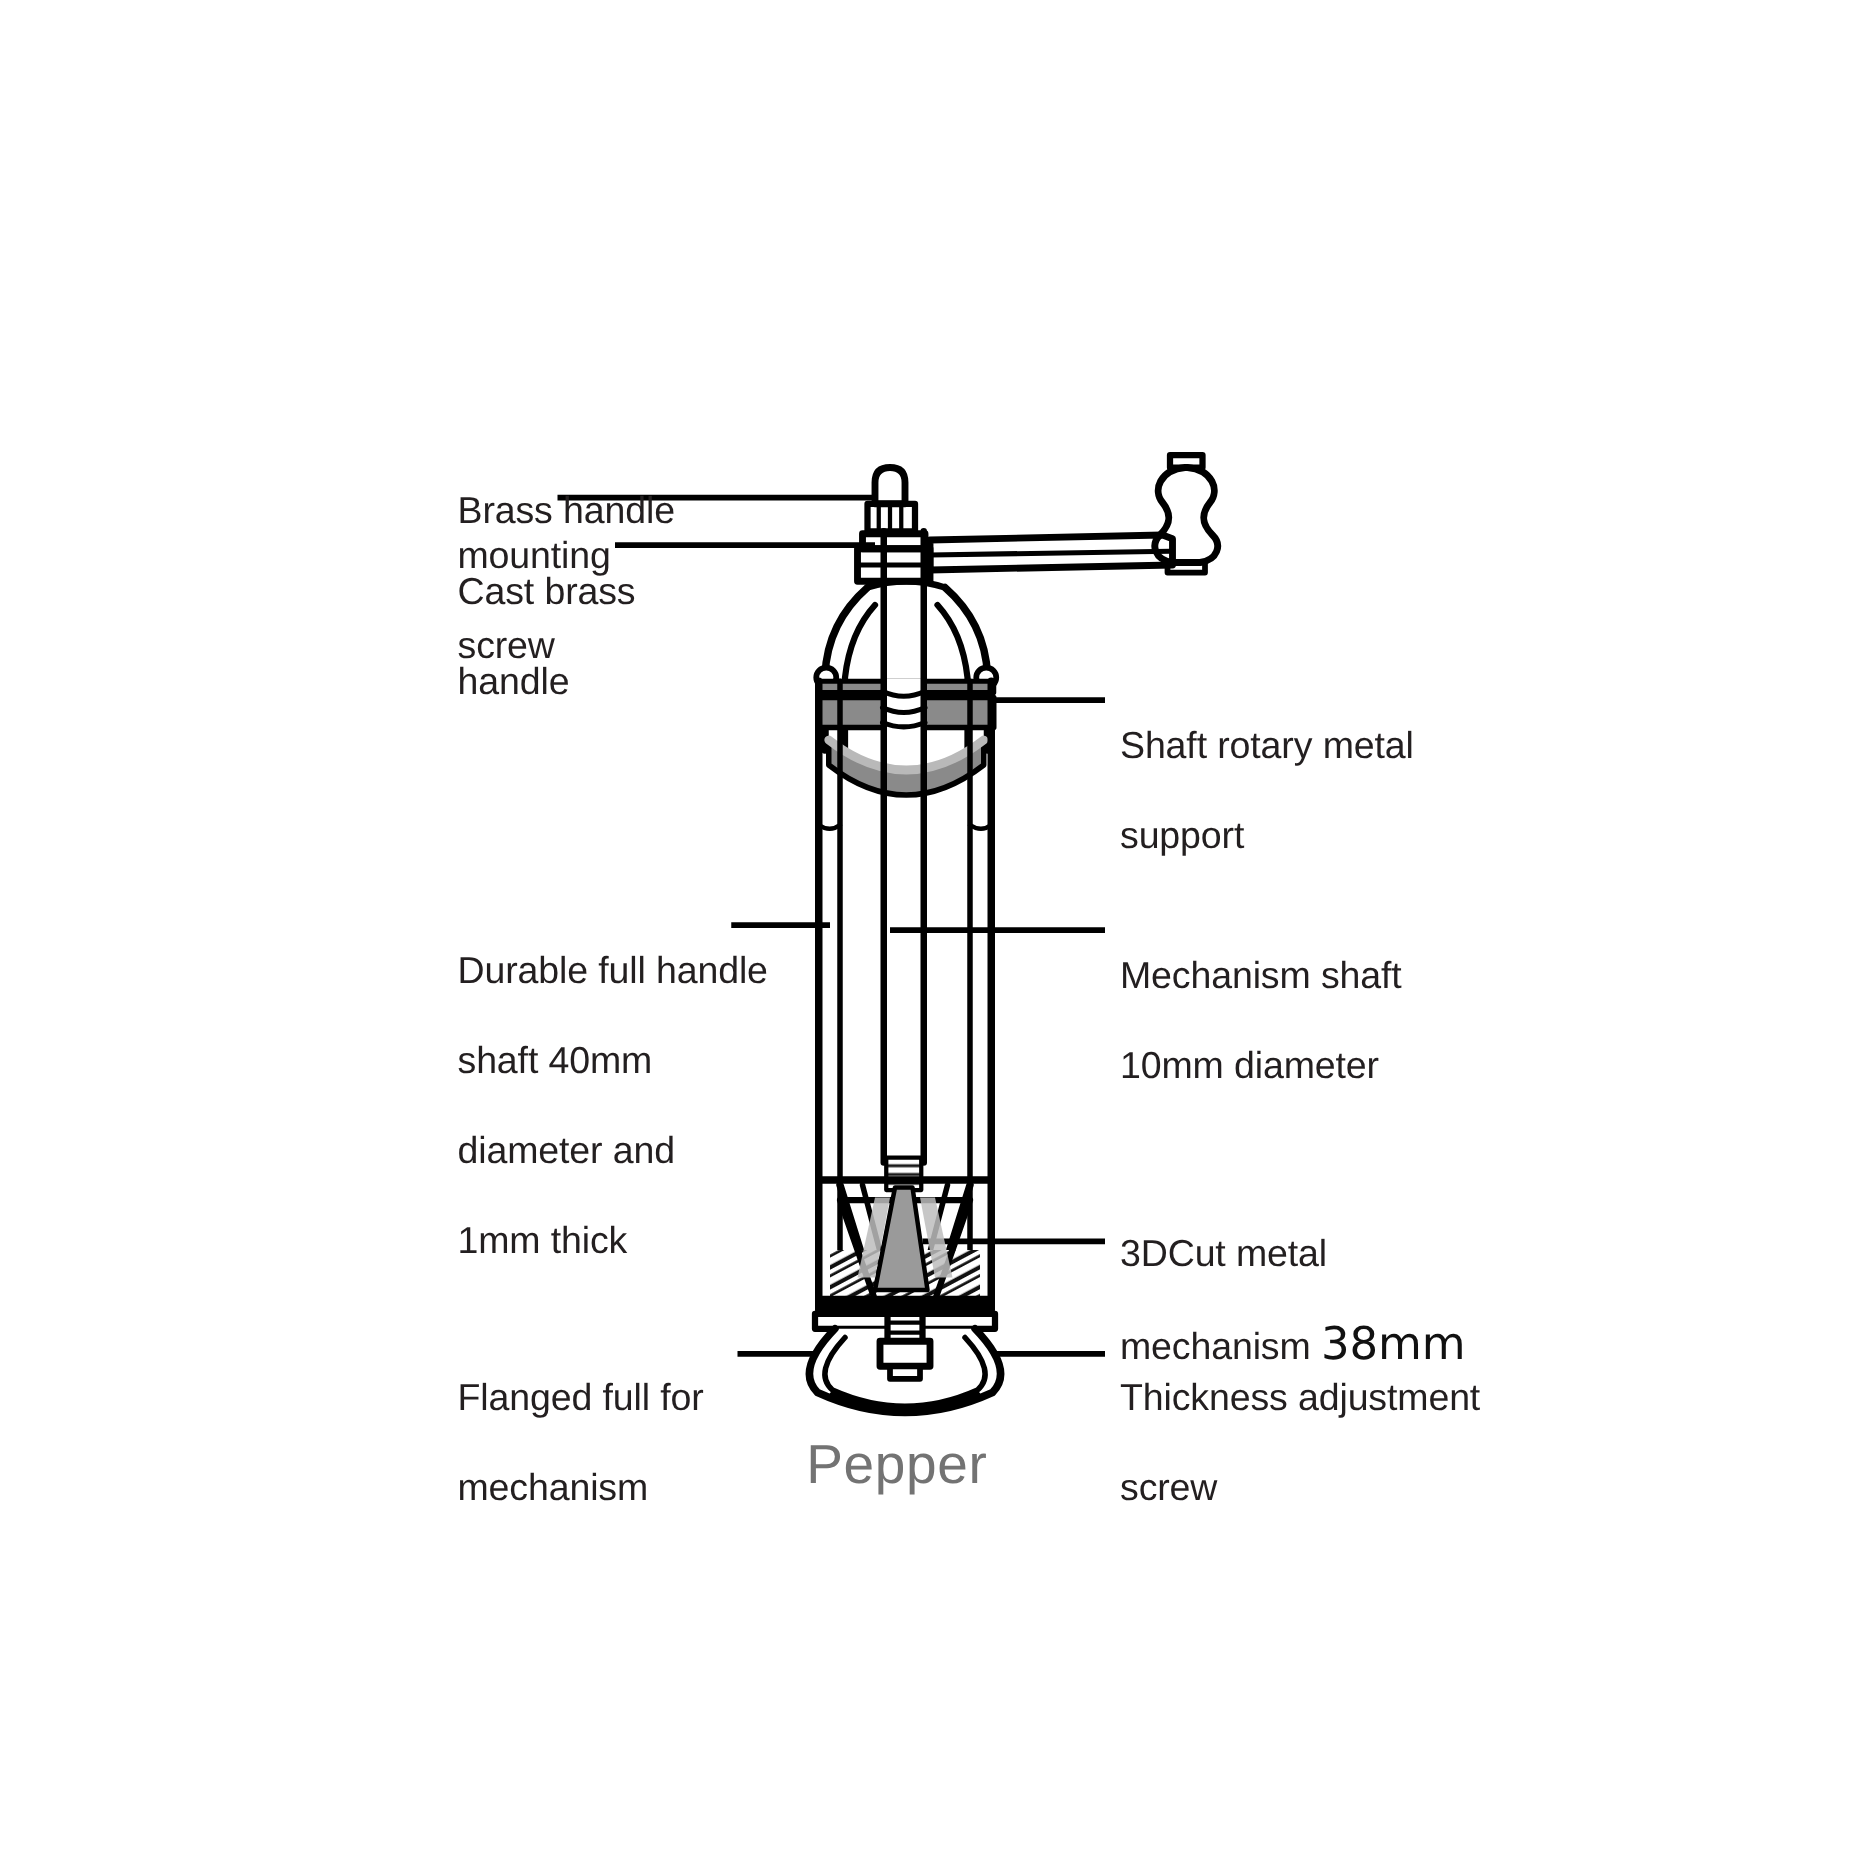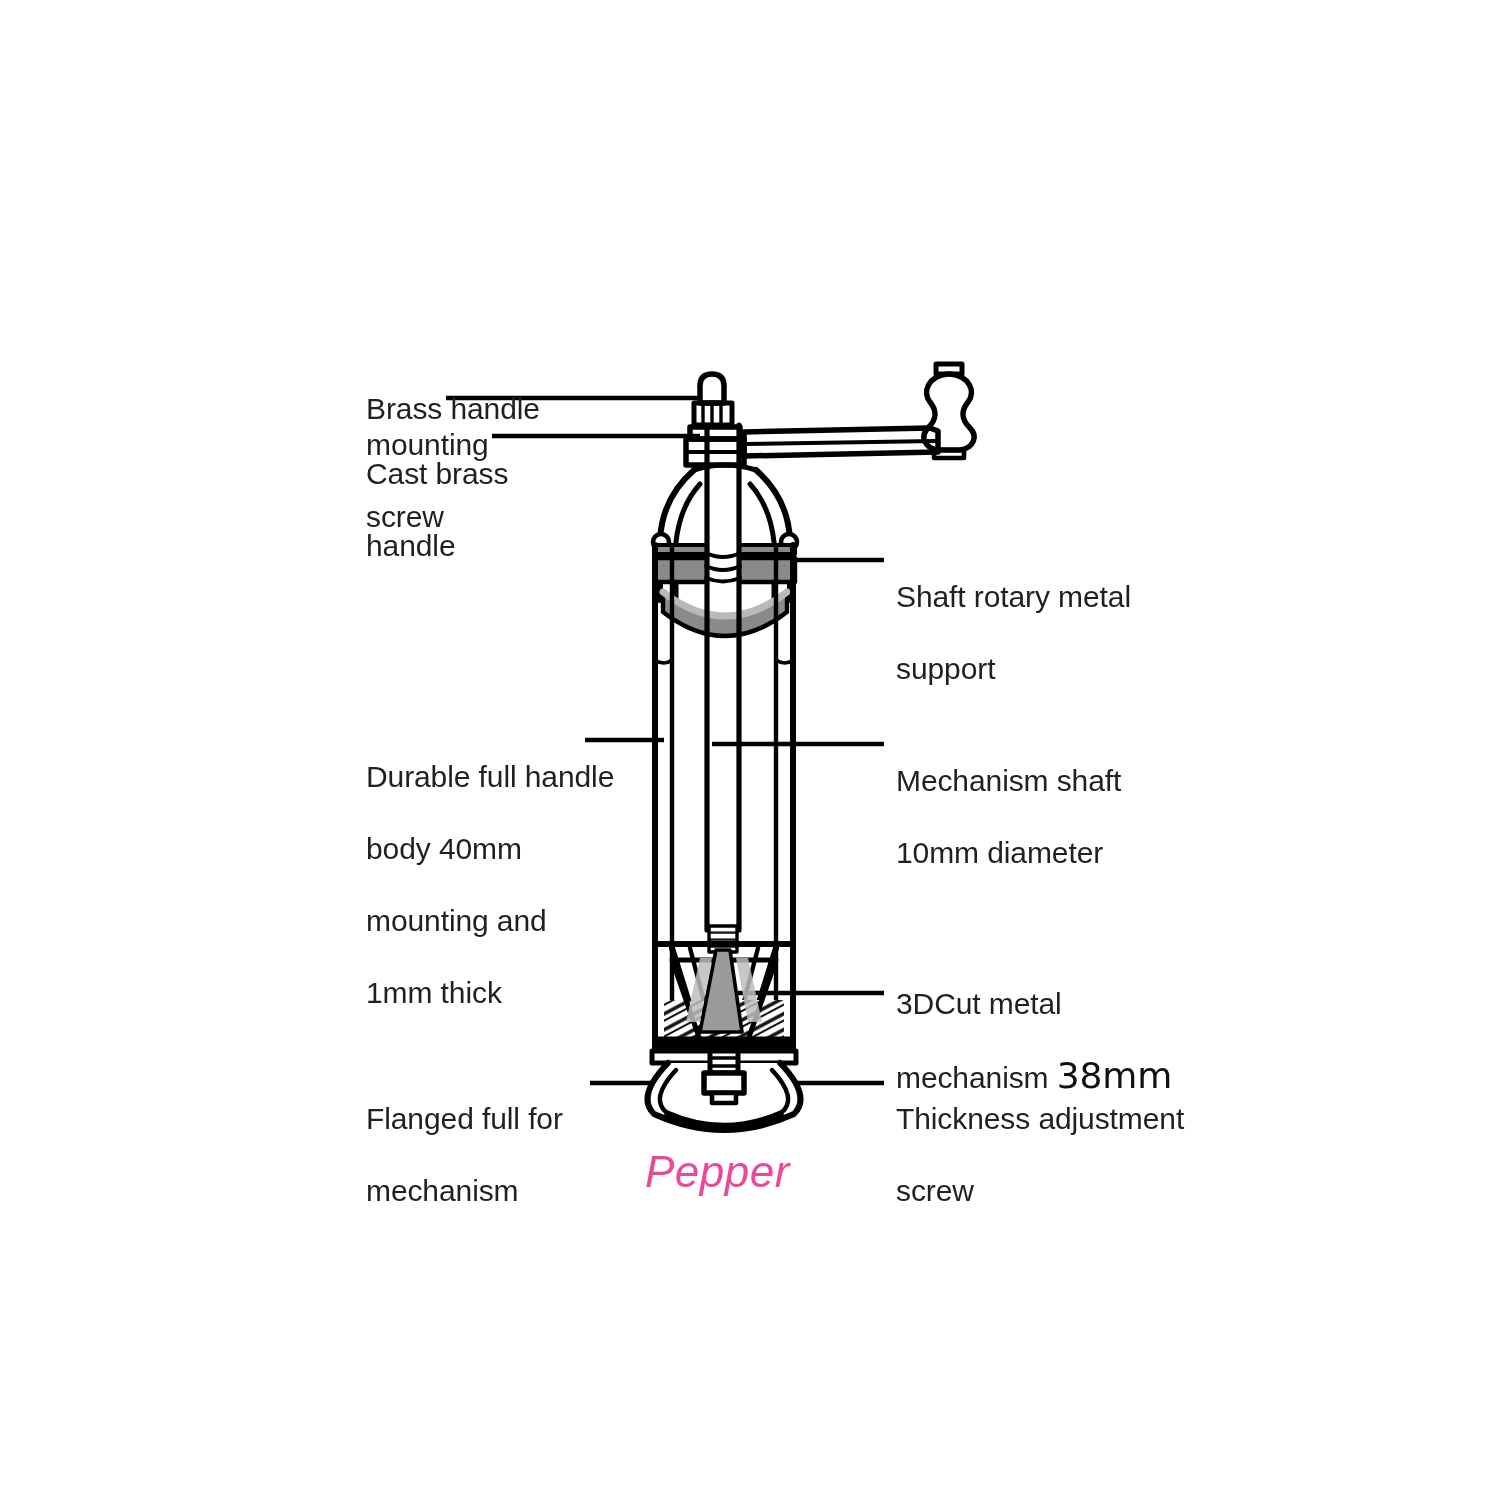--- a/index.html
+++ b/index.html
@@ -243,22 +243,22 @@
     <span class="ln">handle</span>
   </div>
 
   <div class="label right" style="left:896px; top:543px; width:320px;">
     <span class="ln">Shaft rotary metal</span>
     <span class="ln">support</span>
   </div>
 
   <div class="label left" style="left:366px; top:723px; width:260px;">
     <span class="ln">Durable full handle</span>
-    <span class="ln">body 40mm</span>
-    <span class="ln">mounting and</span>
+    <span class="ln">shaft 40mm</span>
+    <span class="ln">diameter and</span>
     <span class="ln">1mm thick</span>
   </div>
 
   <div class="label right" style="left:896px; top:727px; width:320px;">
     <span class="ln">Mechanism shaft</span>
     <span class="ln">10mm diameter</span>
   </div>
 
   <div class="label right" style="left:896px; top:950px; width:340px;">
     <span class="ln">3DCut metal</span>
@@ -268,15 +268,15 @@
   <div class="label left" style="left:366px; top:1065px; width:280px;">
     <span class="ln">Flanged full for</span>
     <span class="ln">mechanism</span>
   </div>
 
   <div class="label right" style="left:896px; top:1065px; width:340px;">
     <span class="ln">Thickness adjustment</span>
     <span class="ln">screw</span>
   </div>
 
-  <div class="caption" style="left:645px; top:1148px; color:#ec4899;font-style:italic;">Pepper</div>
+  <div class="caption" style="left:645px; top:1148px; color:#737373;">Pepper</div>
 
 </div>
 
 </body></html>

